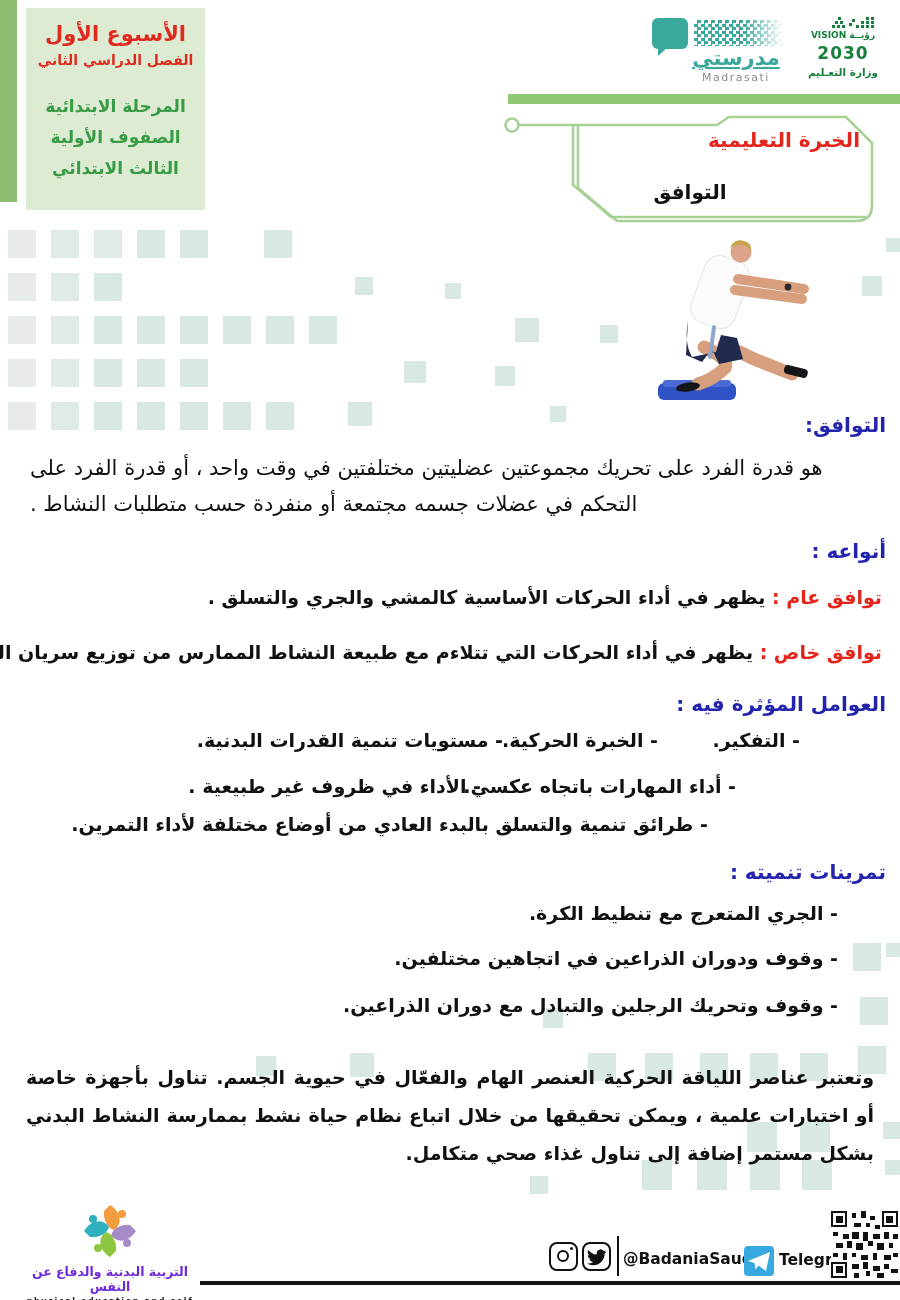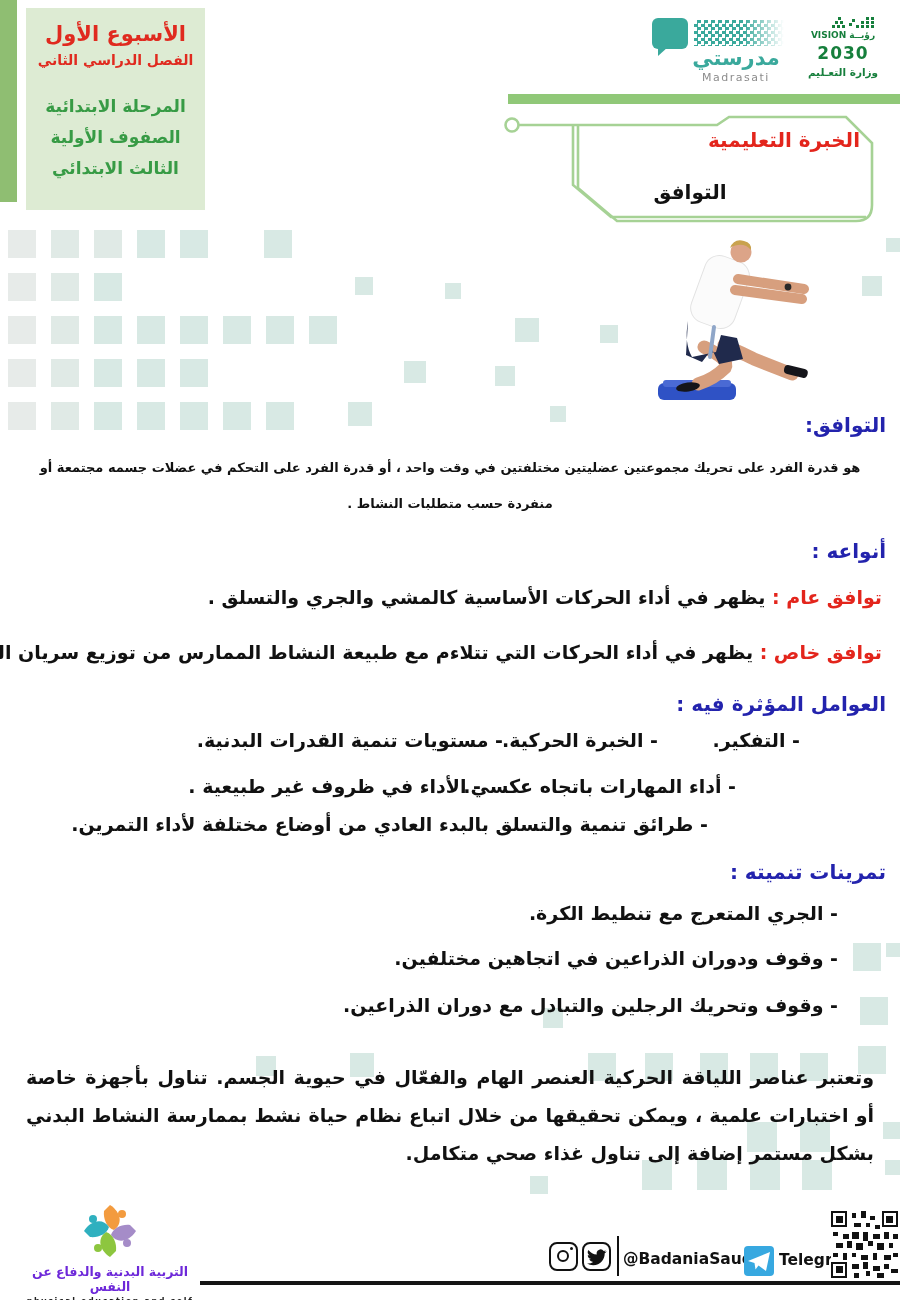--- a/index.html
+++ b/index.html
@@ -28,41 +28,41 @@
   .madrasati { left:652px; top:14px; width:140px; height:72px; z-index:2; }
   .m-bubble { position:absolute; left:0; top:4px; width:36px; height:31px; background:#3aa99c; border-radius:6px; }
   .m-tail { position:absolute; left:6px; top:33px; width:0; height:0;
             border-left:10px solid #3aa99c; border-bottom:9px solid transparent; }
   .m-dots { position:absolute; left:42px; top:6px; width:90px; height:26px;
             background:conic-gradient(#3aa99c 25%, transparent 0 50%, #3aa99c 0 75%, transparent 0);
             background-size:7px 7px;
             -webkit-mask-image:linear-gradient(to right,#000 55%,transparent 100%);
             mask-image:linear-gradient(to right,#000 55%,transparent 100%); }
   .m-ar { position:absolute; left:34px; top:32px; width:100px; text-align:center;
-          color:#3aa99c; font-weight:bold; font-size:21px; direction:rtl; }
+          color:#3aa99c; font-weight:bold; font-size:21px; direction:rtl;text-decoration:underline; }
   .m-en { position:absolute; left:34px; top:57px; width:100px; text-align:center;
           color:#8c8c8c; font-size:11px; letter-spacing:1.5px; }
   .vision { left:794px; top:16px; width:98px; height:72px; z-index:2; text-align:center; color:#167f3c; }
   .v-top { font-size:9px; font-weight:bold; direction:rtl; margin-top:14px; }
   .v-year { font-size:17px; font-weight:bold; letter-spacing:1px; line-height:26px; }
   .v-min { font-size:10.5px; font-weight:bold; direction:rtl; }
 
   
   .green-bar { left:508px; top:94px; width:392px; height:10px; background:#90c878; z-index:2; }
   .frame-svg { left:480px; top:85px; z-index:1; }
   .hdr-exp { left:520px; top:128px; width:340px; text-align:right; color:#e3251c;
              font-weight:bold; font-size:20px; direction:rtl; z-index:2; }
   .hdr-topic { left:520px; top:180px; width:340px; text-align:center; color:#111;
                font-weight:bold; font-size:20px; direction:rtl; z-index:2; }
 
   .photo { left:642px; top:235px; z-index:2; }
 
   
   .h-blue { color:#2323ad; font-weight:bold; font-size:20px; direction:rtl; right:14px; z-index:2; }
-  .body-par { color:#111; font-weight:bold; font-size:13px; direction:rtl; text-align:center;
+  .body-par { color:#111; font-weight:normal; font-size:21px; direction:rtl; text-align:left;
               line-height:36px; z-index:2; }
   .line { color:#111; font-weight:bold; font-size:19px; direction:rtl; white-space:nowrap; z-index:2; }
   .red-lbl { color:#e3251c; }
   .closing { color:#111; font-weight:bold; font-size:19px; direction:rtl; text-align:justify;
              line-height:38px; z-index:2; }
 
   
   .footer-line { left:200px; top:1281px; width:700px; height:4px; background:#151515; z-index:2; }
   .org { left:20px; top:1200px; width:180px; text-align:center; z-index:2; }
   .org-ar { color:#6d28d9; font-weight:bold; font-size:12.5px; direction:rtl; margin-top:2px; }

